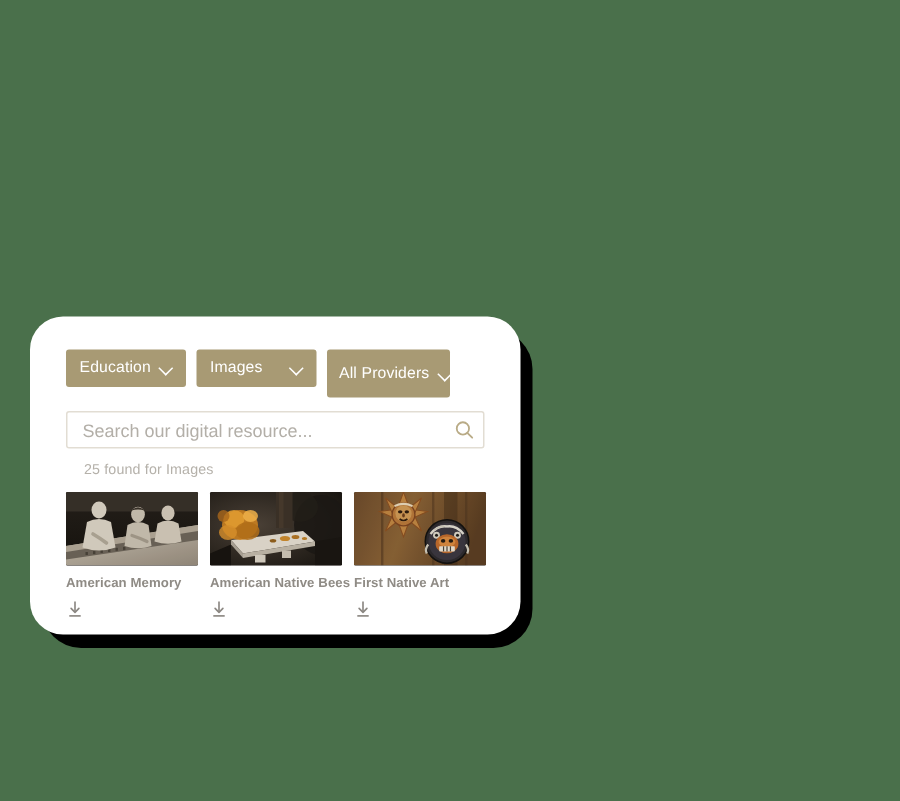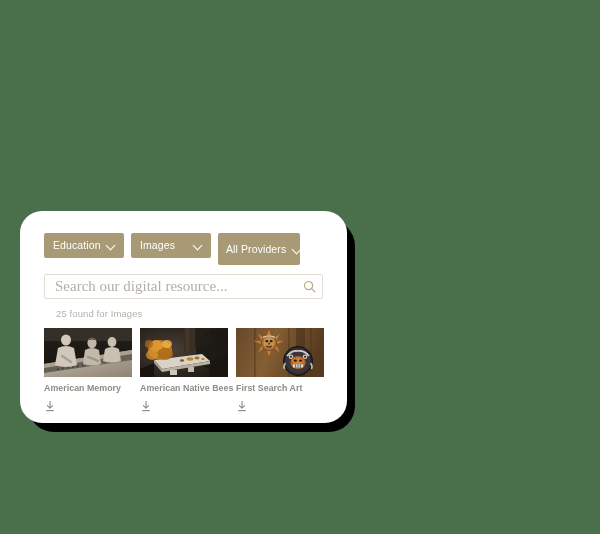--- a/index.html
+++ b/index.html
@@ -94,23 +94,23 @@
     display: flex;
     align-items: center;
     background: #ffffff;
     box-sizing: border-box;
   }
   #search-input {
     flex: 1;
     border: none;
     outline: none;
     background: transparent;
-    font-size: 15px;
+    font-size: 12px;
     color: #7d7a74;
-    font-family: Liberation Serif, serif;
+    font-family: Liberation Sans, sans-serif;
     padding: 0 10px;
     height: 100%;
   }
   #search-input::placeholder { color: #b3afa8; }
   .search-btn {
     width: 26px;
     height: 100%;
     border: none;
     background: transparent;
     display: flex;
@@ -384,21 +384,21 @@
               <rect x="1.9" y="3.2" width="0.8" height="3.4"></rect>
             </g>
 
             <path d="M-12.5 2 q-2.5 3 -1 6" stroke="#cfcabd" stroke-width="1.5" fill="none"></path>
             <path d="M12.5 2 q2.5 3 1 6" stroke="#cfcabd" stroke-width="1.5" fill="none"></path>
           </g>
 
           <rect width="88" height="49" fill="#2b1a0c" opacity="0.06"></rect>
         </svg>
       </a>
-      <div class="result-title">First Search Art</div>
+      <div class="result-title">First Native Art</div>
       <button class="dl-btn">
         <svg width="12" height="12" viewBox="0 0 12 12">
           <line x1="6" y1="1" x2="6" y2="7.6" stroke="#8b8782" stroke-width="1.1"></line>
           <polyline points="3.4,5.6 6,8.2 8.6,5.6" fill="none" stroke="#8b8782" stroke-width="1.1" stroke-linecap="round" stroke-linejoin="round"></polyline>
           <line x1="2.2" y1="10.6" x2="9.8" y2="10.6" stroke="#8b8782" stroke-width="1.1"></line>
         </svg>
       </button>
     </div>
 
   </div>

